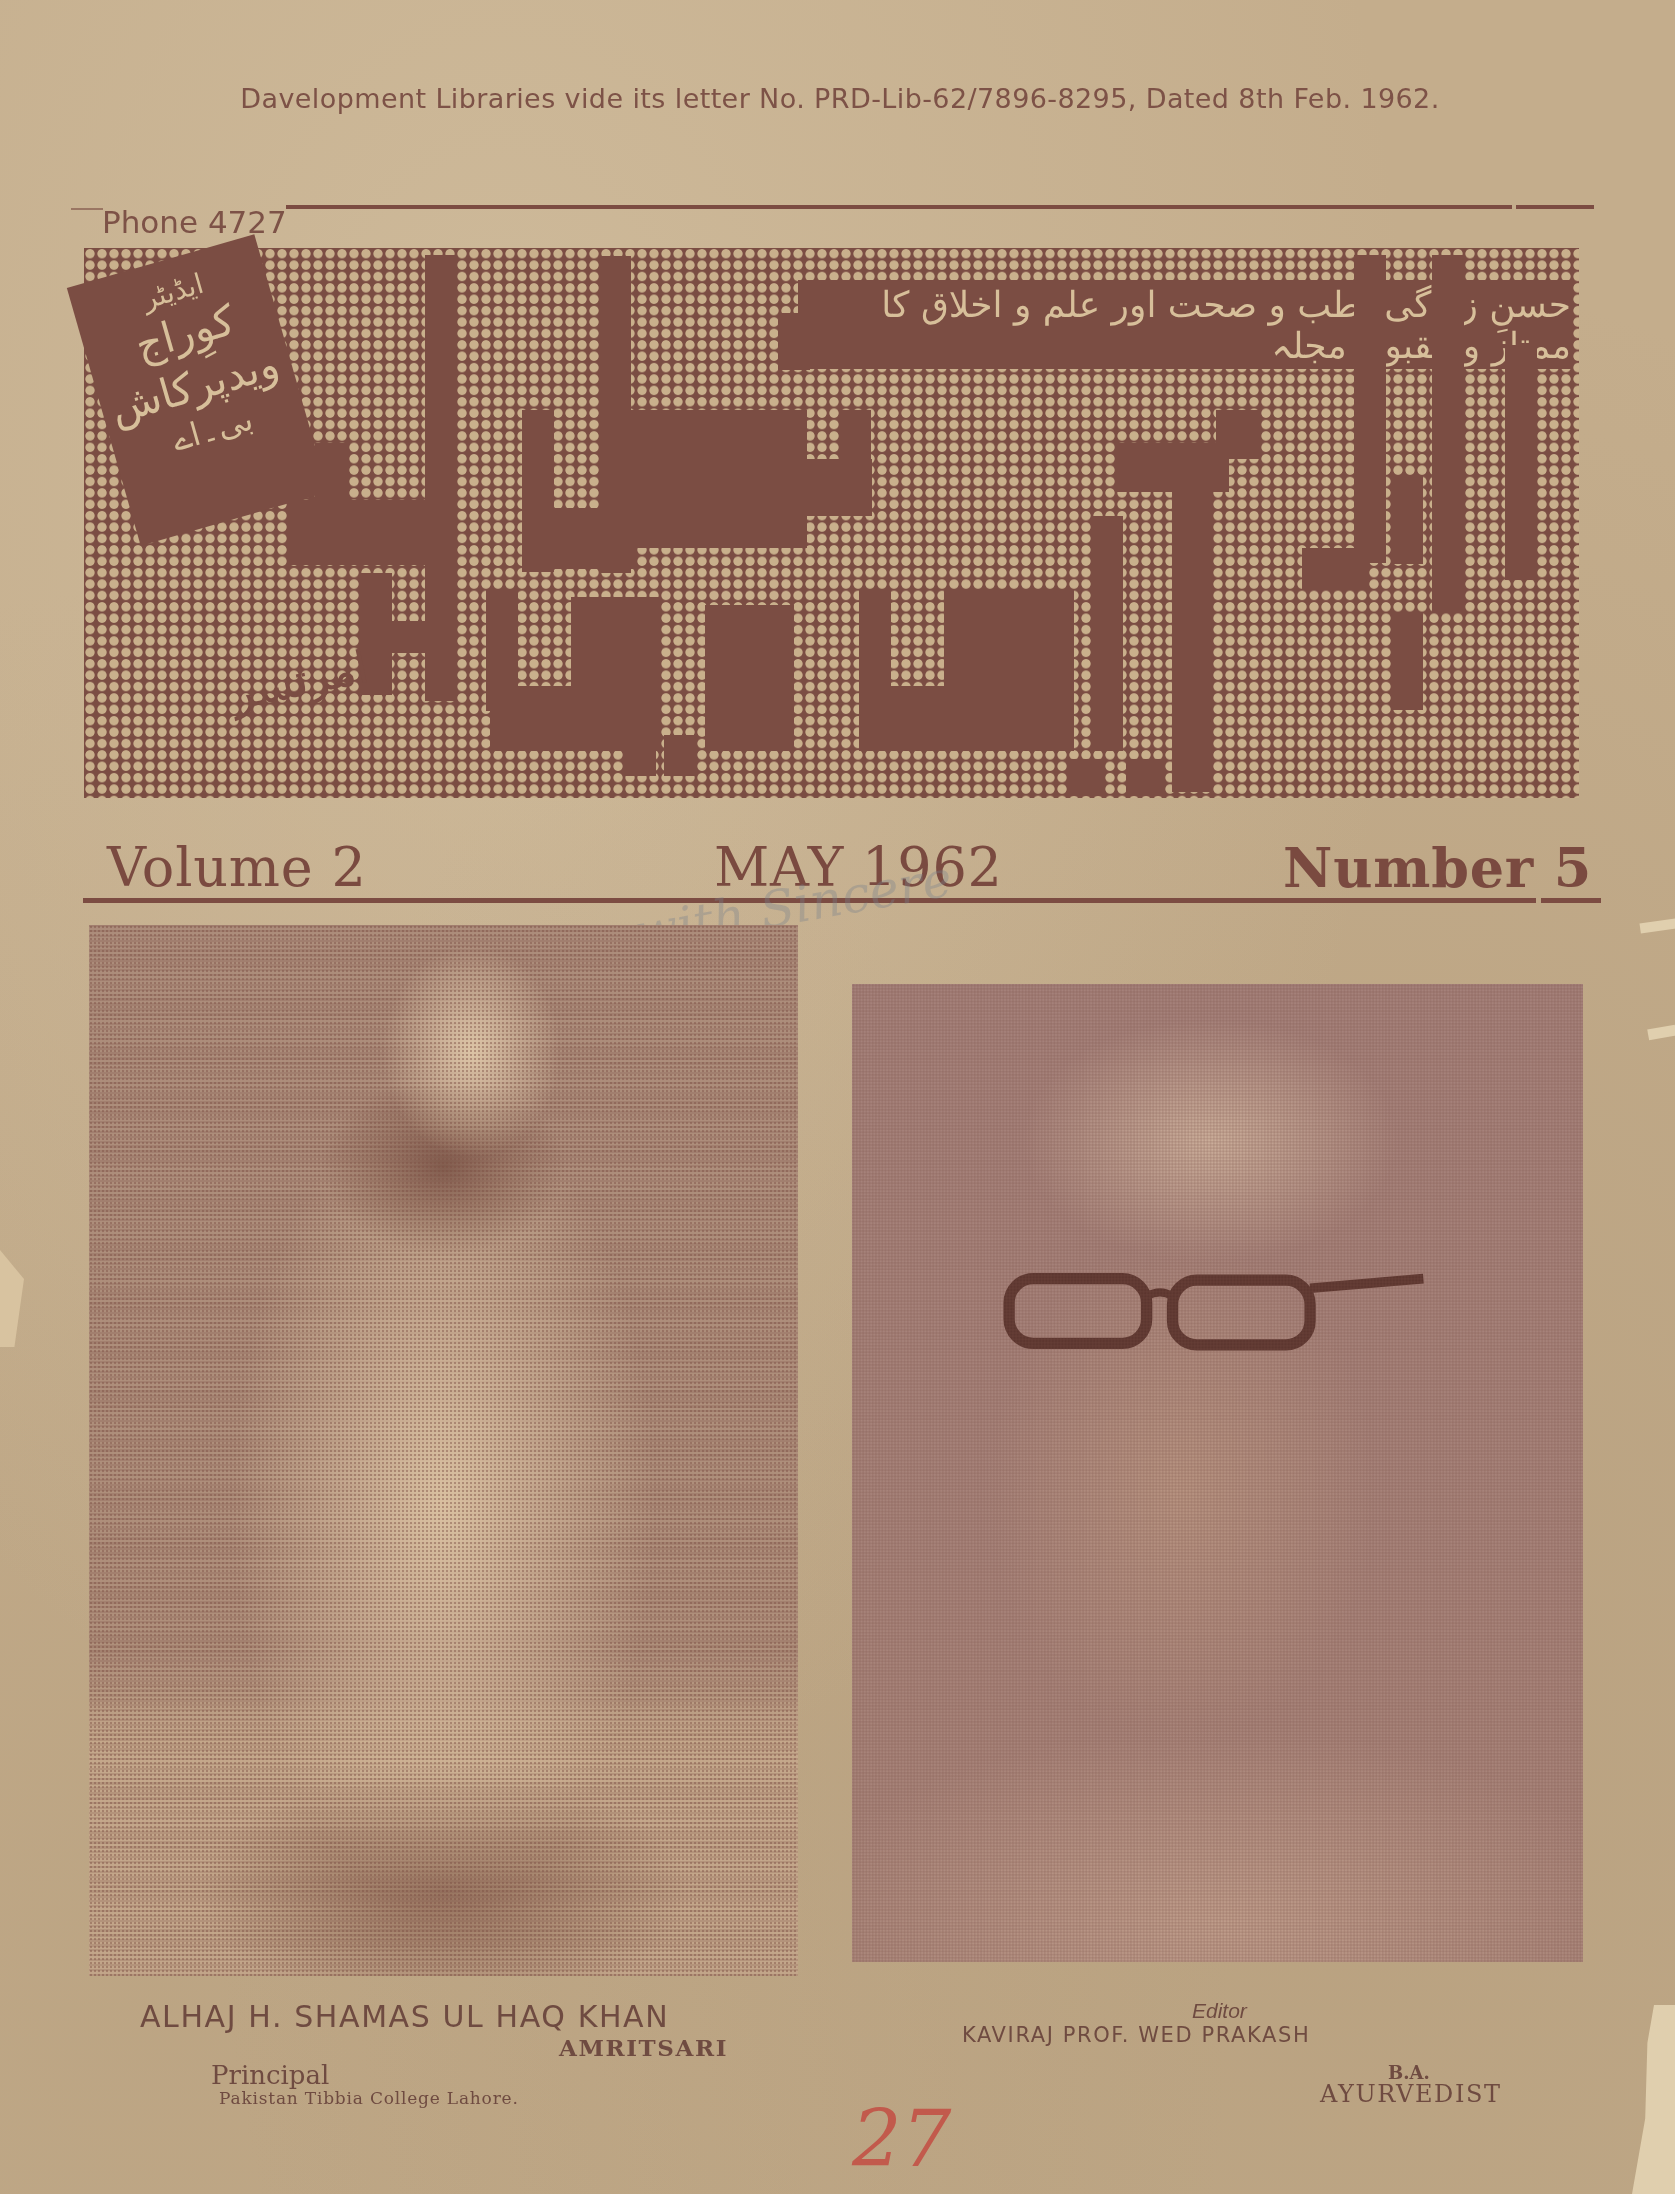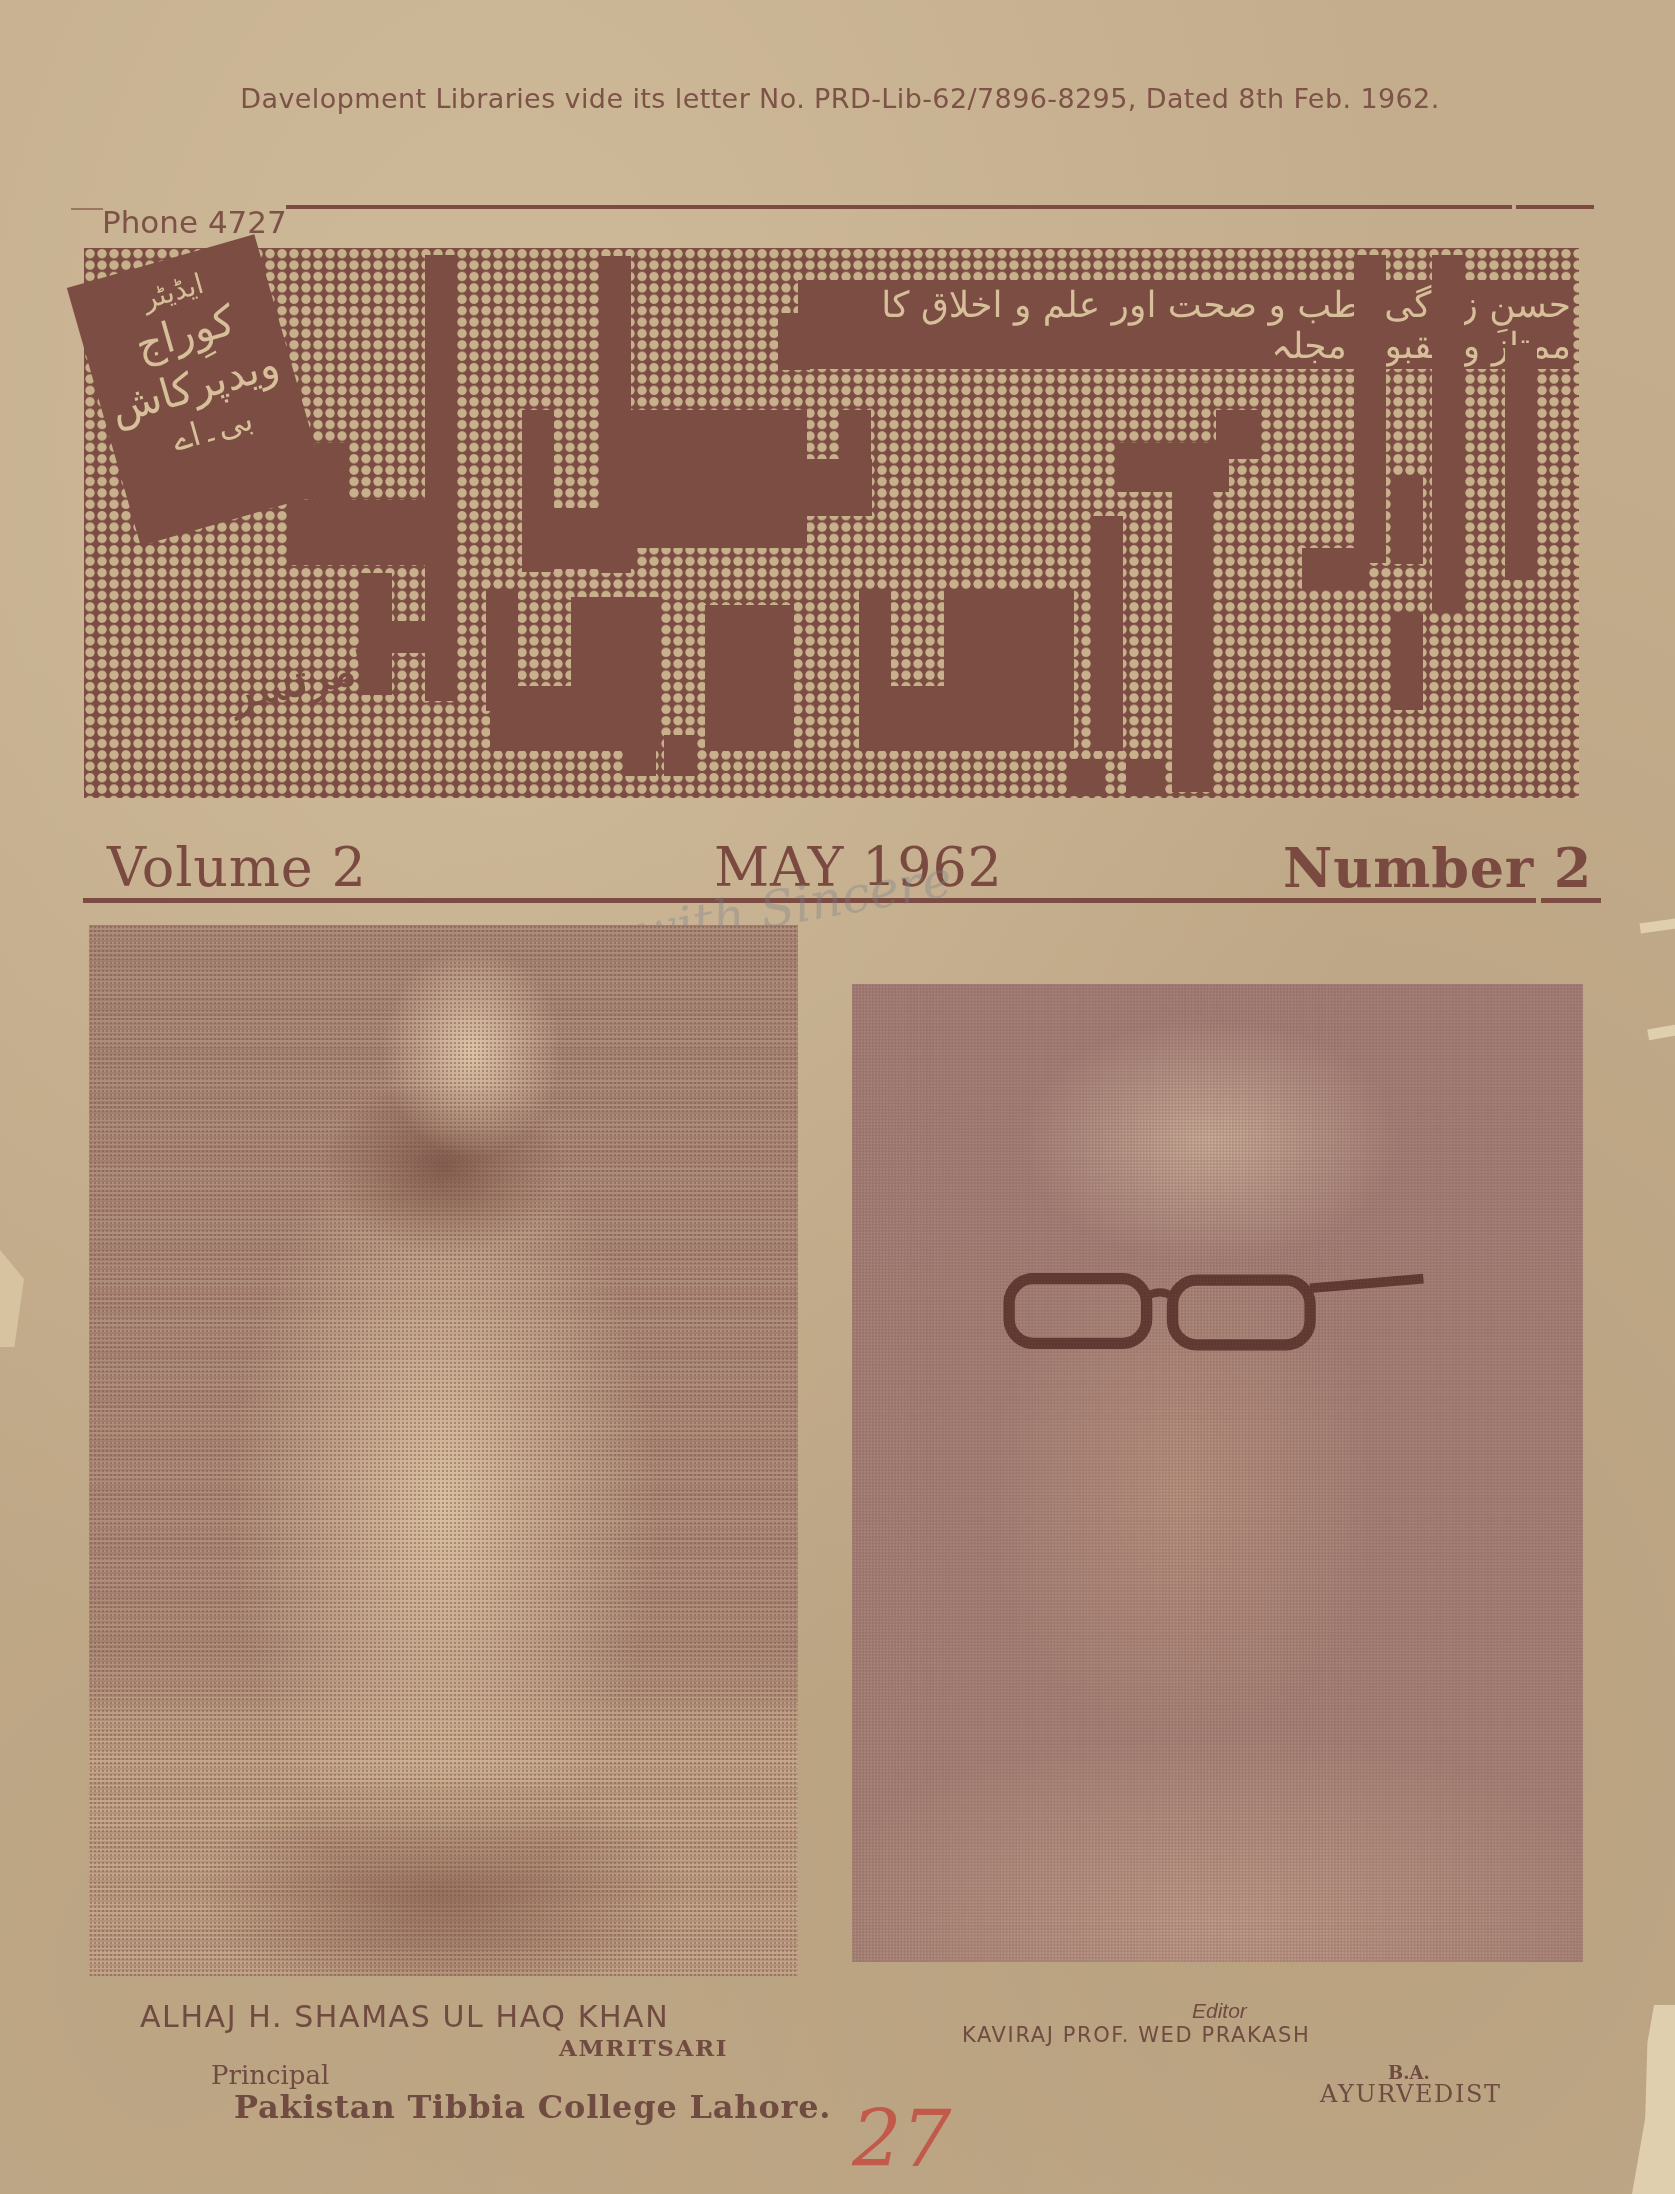--- a/index.html
+++ b/index.html
@@ -183,41 +183,41 @@
   <div class="blk" style="left:1307px; top:227px; width:32px; height:89px;"></div>
   <div class="blk" style="left:1218px; top:300px; width:65px; height:41px;"></div>
   <div class="blk" style="left:1307px; top:365px; width:32px; height:97px;"></div>
   <div class="blk" style="left:1421px; top:97px; width:32px; height:235px;"></div>
 
   <div class="abs city-text">امرتسر</div>
 </div>
 
 <div class="abs issue" style="left:107px;">Volume 2</div>
 <div class="abs issue" style="left:714px;">MAY 1962</div>
-<div class="abs issue" style="left:1283px; font-weight:bold;">Number 2</div>
+<div class="abs issue" style="left:1283px; font-weight:bold;">Number 5</div>
 <div class="abs rule" style="left:83px; top:898px; width:1453px; height:4.9px;"></div>
 <div class="abs rule" style="left:1541px; top:898px; width:60px; height:4.9px;"></div>
 
 <div class="abs pencil">with Sincere</div>
 
 <div class="abs photo1"></div>
 
 <div class="abs photo2">
   <svg class="abs glasses" viewBox="0 0 520 110">
     <rect x="8" y="18" width="170" height="80" rx="30" fill="none" stroke="#5c362f" stroke-width="14"></rect>
     <rect x="210" y="20" width="170" height="80" rx="30" fill="none" stroke="#5c362f" stroke-width="14"></rect>
     <path d="M178 40 Q195 30 210 40" fill="none" stroke="#5c362f" stroke-width="10"></path>
     <path d="M380 30 L520 18" fill="none" stroke="#5c362f" stroke-width="12"></path>
   </svg>
 </div>
 
 <div class="abs cap-name" style="left:140px; top:1999px;">ALHAJ H. SHAMAS UL HAQ KHAN</div>
 <div class="abs cap-serif" style="left:559px; top:2034px; font-size:23px; font-weight:bold; letter-spacing:1.6px;">AMRITSARI</div>
 <div class="abs cap-serif" style="left:211px; top:2060px; font-size:26px;">Principal</div>
-<div class="abs cap-serif" style="left:234px; top:2088px; font-size:32px; font-weight:bold; letter-spacing:0.8px;">Pakistan Tibbia College Lahore.</div>
+<div class="abs cap-serif" style="left:219px; top:2088px; font-size:17px; font-weight:normal; letter-spacing:0.8px;">Pakistan Tibbia College Lahore.</div>
 
 <div class="abs cap-italic" style="left:1192px; top:1999px; font-size:21px;">Editor</div>
 <div class="abs cap-name" style="left:962px; top:2023px; font-size:21px;">KAVIRAJ PROF. WED PRAKASH</div>
 <div class="abs cap-serif" style="left:1388px; top:2062px; font-size:18px; font-weight:bold;">B.A.</div>
 <div class="abs cap-serif" style="left:1320px; top:2080px; font-size:24px; letter-spacing:1.6px;">AYURVEDIST</div>
 
 <div class="abs pagenum">27</div>
 
 <div class="tear" style="left:1640px; top:921px; width:36px; height:9.7px; transform:rotate(-8deg);"></div>
 <div class="tear" style="left:1648px; top:1027px; width:28px; height:11.4px; transform:rotate(-10deg);"></div>

